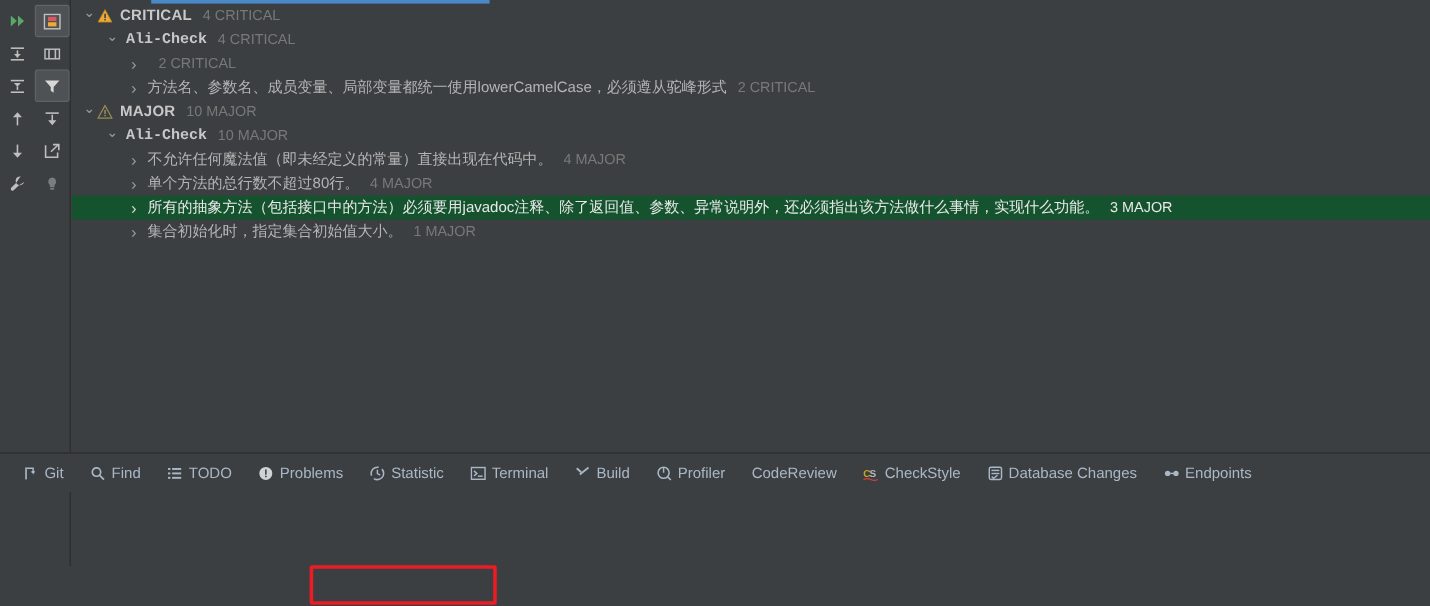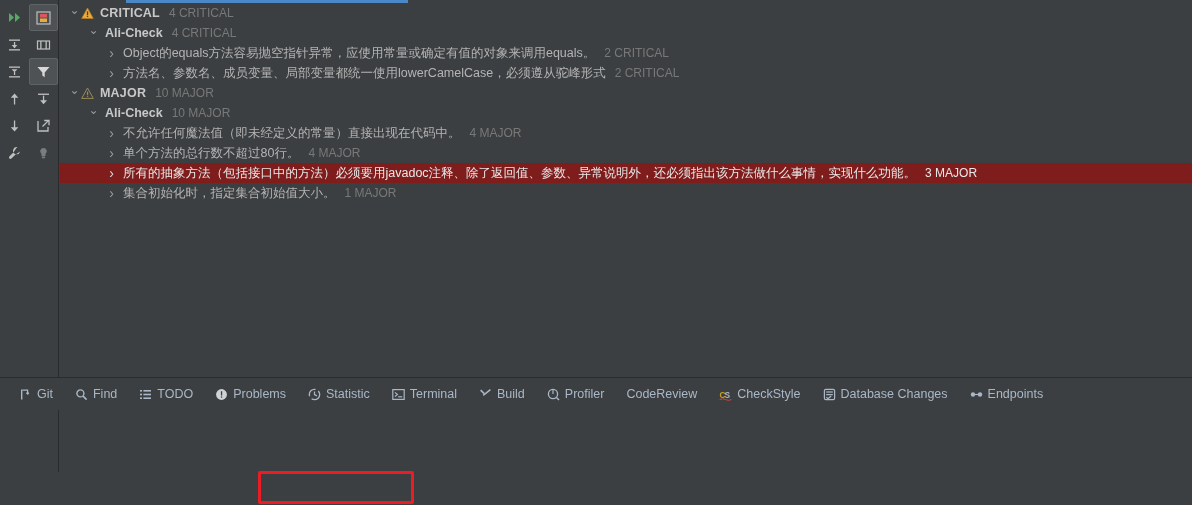--- a/index.html
+++ b/index.html
@@ -78,21 +78,21 @@
     flex: 0 0 auto;
     text-align: center;
   }
   .arrow.down::before { content: "⌄"; position: relative; top: -3px; font-size: 12px; }
   .arrow.right::before { content: "›"; font-size: 14px; }
 
   .warn-icon { flex: 0 0 auto; margin-right: 6px; display: flex; align-items: center; }
 
   .label { font-size: 12.5px; }
   .label.sev  { font-weight: bold; color: #c8c8c8; letter-spacing: .2px; }
-  .label.grp  { font-weight: bold; color: #c8c8c8; }
+  .label.grp  { font-weight: bold; color: #c8c8c8; font-family: Liberation Mono, monospace; }
   .label.item { color: #b4b4b4; }
   .count { margin-left: 9px; color: #787878; font-size: 12px; }
 
   
   #status-bar {
     position: absolute;
     left: 0; bottom: 0;
     width: 1192px; height: 33px;
     background: #3c3f41;
     border-top: 1px solid #2b2b2b;
@@ -259,21 +259,20 @@
         </div>
         <div class="row indent-1">
           <span class="arrow down"></span>
           <span style="width: 5px;"></span>
           <span class="label grp">Ali-Check</span>
           <span class="count">4 CRITICAL</span>
         </div>
         <div class="row indent-2">
           <span class="arrow right"></span>
           <span style="width: 5px;"></span>
-          <span class="label item">Object的equals方法容易抛空指针异常，应使用常量或确定有值的对象来调用equals。</span>
           <span class="count">2 CRITICAL</span>
         </div>
         <div class="row indent-2">
           <span class="arrow right"></span>
           <span style="width: 5px;"></span>
           <span class="label item">方法名、参数名、成员变量、局部变量都统一使用lowerCamelCase，必须遵从驼峰形式</span>
           <span class="count">2 CRITICAL</span>
         </div>
         <div class="row indent-0">
           <span class="arrow down"></span>
@@ -298,21 +297,21 @@
           <span style="width: 5px;"></span>
           <span class="label item">不允许任何魔法值（即未经定义的常量）直接出现在代码中。</span>
           <span class="count">4 MAJOR</span>
         </div>
         <div class="row indent-2">
           <span class="arrow right"></span>
           <span style="width: 5px;"></span>
           <span class="label item">单个方法的总行数不超过80行。</span>
           <span class="count">4 MAJOR</span>
         </div>
-        <div class="row indent-2 selected" style="background: #7f1d1d;">
+        <div class="row indent-2 selected" style="background: #14532d;">
           <span class="arrow right"></span>
           <span style="width: 5px;"></span>
           <span class="label item">所有的抽象方法（包括接口中的方法）必须要用javadoc注释、除了返回值、参数、异常说明外，还必须指出该方法做什么事情，实现什么功能。</span>
           <span class="count">3 MAJOR</span>
         </div>
         <div class="row indent-2">
           <span class="arrow right"></span>
           <span style="width: 5px;"></span>
           <span class="label item">集合初始化时，指定集合初始值大小。</span>
           <span class="count">1 MAJOR</span>

